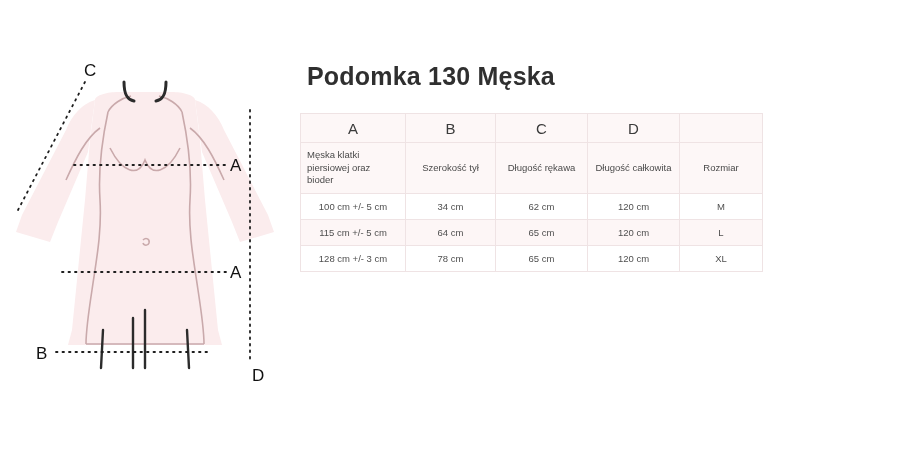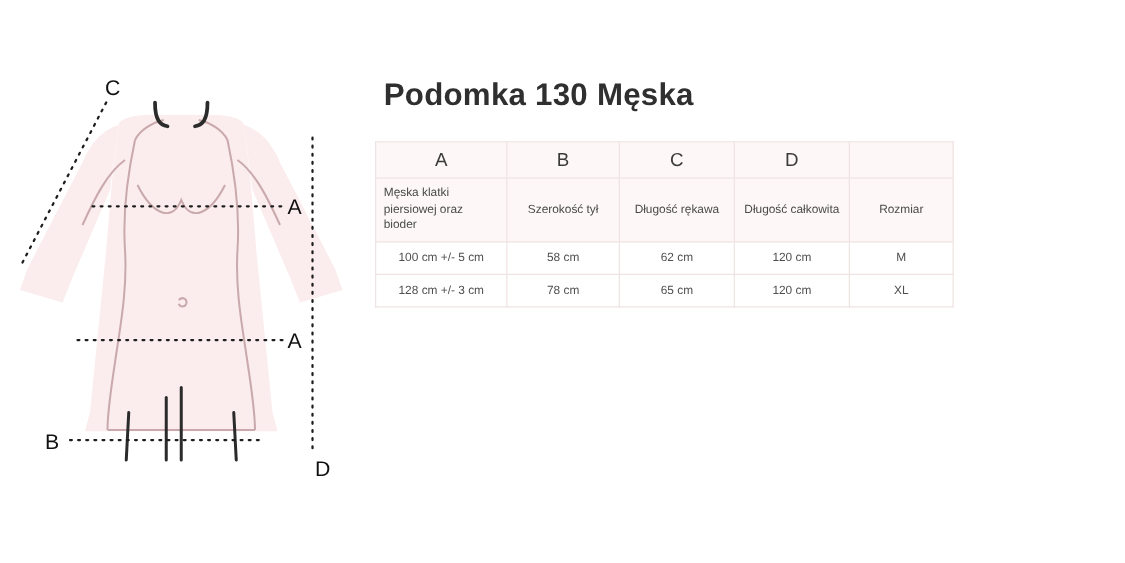--- a/index.html
+++ b/index.html
@@ -189,24 +189,31 @@
           <th class="hdr-desc left-al">Męska klatki piersiowej oraz bioder</th>
           <th class="hdr-desc">Szerokość tył</th>
           <th class="hdr-desc">Długość rękawa</th>
           <th class="hdr-desc">Długość całkowita</th>
           <th class="hdr-desc">Rozmiar</th>
         </tr>
       </thead>
       <tbody>
         <tr class="row-plain">
           <td class="cell">100 cm +/-  5 cm</td>
-          <td class="cell">58 cm</td>
+          <td class="cell">34 cm</td>
           <td class="cell">62 cm</td>
           <td class="cell">120 cm</td>
           <td class="cell">M</td>
+        </tr>
+        <tr class="row-alt">
+          <td class="cell">115  cm +/-  5 cm</td>
+          <td class="cell">64 cm</td>
+          <td class="cell">65 cm</td>
+          <td class="cell">120 cm</td>
+          <td class="cell">L</td>
         </tr>
         <tr class="row-plain">
           <td class="cell">128  cm +/-  3 cm</td>
           <td class="cell">78 cm</td>
           <td class="cell">65 cm</td>
           <td class="cell">120 cm</td>
           <td class="cell">XL</td>
         </tr>
       </tbody>
     </table>

